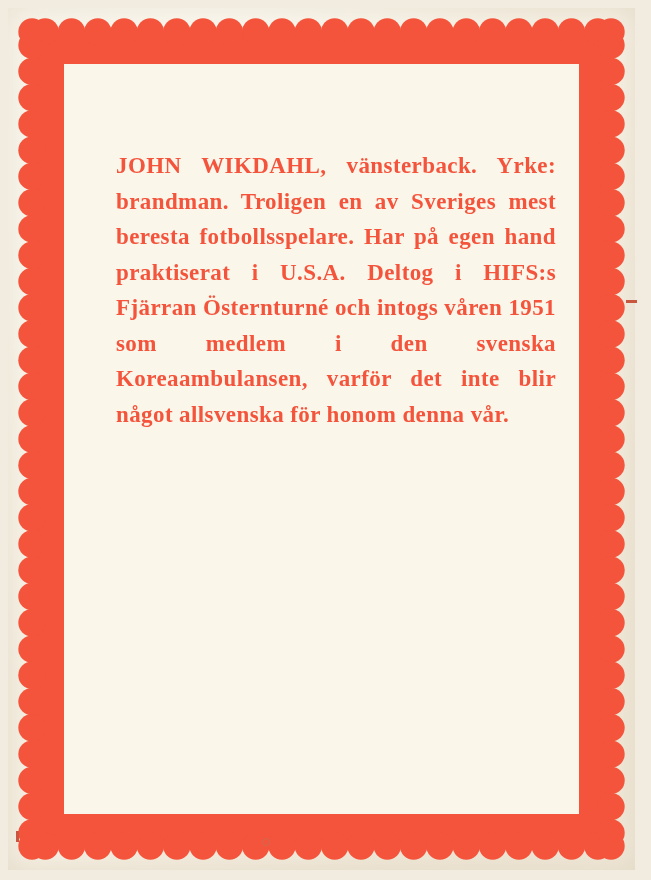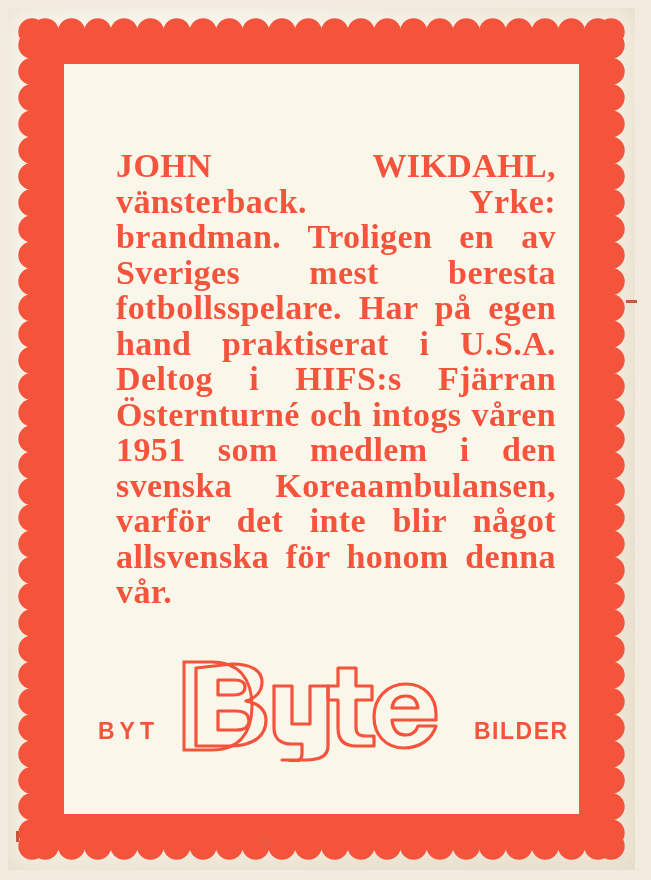--- a/index.html
+++ b/index.html
@@ -59,21 +59,21 @@
   }
 
   .blurb {
     position: absolute;
     left: 108px;
     top: 140px;
     width: 440px;
     color: #f4543c;
     font-family: "Liberation Serif", serif;
     font-weight: bold;
-    font-size: 34px;
+    font-size: 23px;
     line-height: 35.5px;
     text-align: justify;
     text-justify: inter-word;
     letter-spacing: 0.2px;
   }
   .blurb .lead {
     letter-spacing: 0.4px;
   }
 
   
@@ -242,43 +242,18 @@
     <rect x="56" y="56" width="515" height="750" fill="#fbf6ea"></rect>
       </svg>
 
     <div class="inner-field">
     </div>
 
     <div class="blurb">
       <span class="lead">JOHN WIKDAHL, vänsterback. Yrke: brandman. Troligen en av Sveriges mest beresta fotbollsspelare. Har på egen hand praktiserat i U.S.A. Deltog i HIFS:s Fjärran Östernturné och intogs våren 1951 som medlem i den svenska Koreaambulansen, varför det inte blir något allsvenska för honom denna vår.</span>
     </div>
 
-    <div class="logo-band">
-      <div class="byt-word">BYT</div>
-      <div class="bilder-word">BILDER</div>
-
-      <svg class="byte-logo" width="300" height="120" viewBox="0 0 300 120">
-        <g fill="none" stroke="#f4543c" stroke-width="3.2" stroke-linejoin="round" stroke-linecap="round">
-
-          <path d="M18 26 L18 104 L52 104 C78 104 88 92 88 78 C88 68 80 61 68 59 C78 56 84 49 84 40 C84 29 74 22 54 22 L18 26 Z"></path>
-          <path d="M40 38 L40 53 L56 53 C63 53 67 50 67 45 C67 40 63 38 56 38 Z"></path>
-          <path d="M40 69 L40 88 L58 88 C66 88 71 85 71 79 C71 72 66 69 58 69 Z"></path>
-
-          <path d="M96 44 L96 86 C96 96 102 102 114 102 L124 102 L124 112 C124 118 120 120 112 120"></path>
-          <path d="M96 44 L114 44 L114 82 L132 82 L132 44 L150 44 L150 104 C150 114 142 118 128 118 L104 118"></path>
-
-          <path d="M160 26 L178 26 L178 44 L194 44 L194 58 L178 58 L178 86 C178 92 181 94 188 94 L196 94 L196 104 L178 104 C166 104 160 98 160 86 L160 58 L150 58 L150 44 L160 44 Z"></path>
-
-          <path d="M258 84 C254 97 242 106 226 106 C208 106 196 93 196 75 C196 56 209 42 228 42 C246 42 258 55 258 72 L258 78 L214 78 C215 88 220 93 228 93 C234 93 238 90 240 84 Z"></path>
-          <path d="M214 66 L240 66 C239 58 235 54 228 54 C220 54 215 58 214 66 Z"></path>
-        </g>
-
-        <g fill="none" stroke="#f4543c" stroke-width="3">
-          <path d="M6 20 L6 108 L34 108 C60 108 74 92 74 64 C74 36 60 20 34 20 Z"></path>
-        </g>
-      </svg>
-    </div>
   </div>
 
   <div class="tick tick-right"></div>
   <div class="tick tick-left"></div>
   <div class="tick tick-bottom"></div>
 </div>
 
 </body></html>

